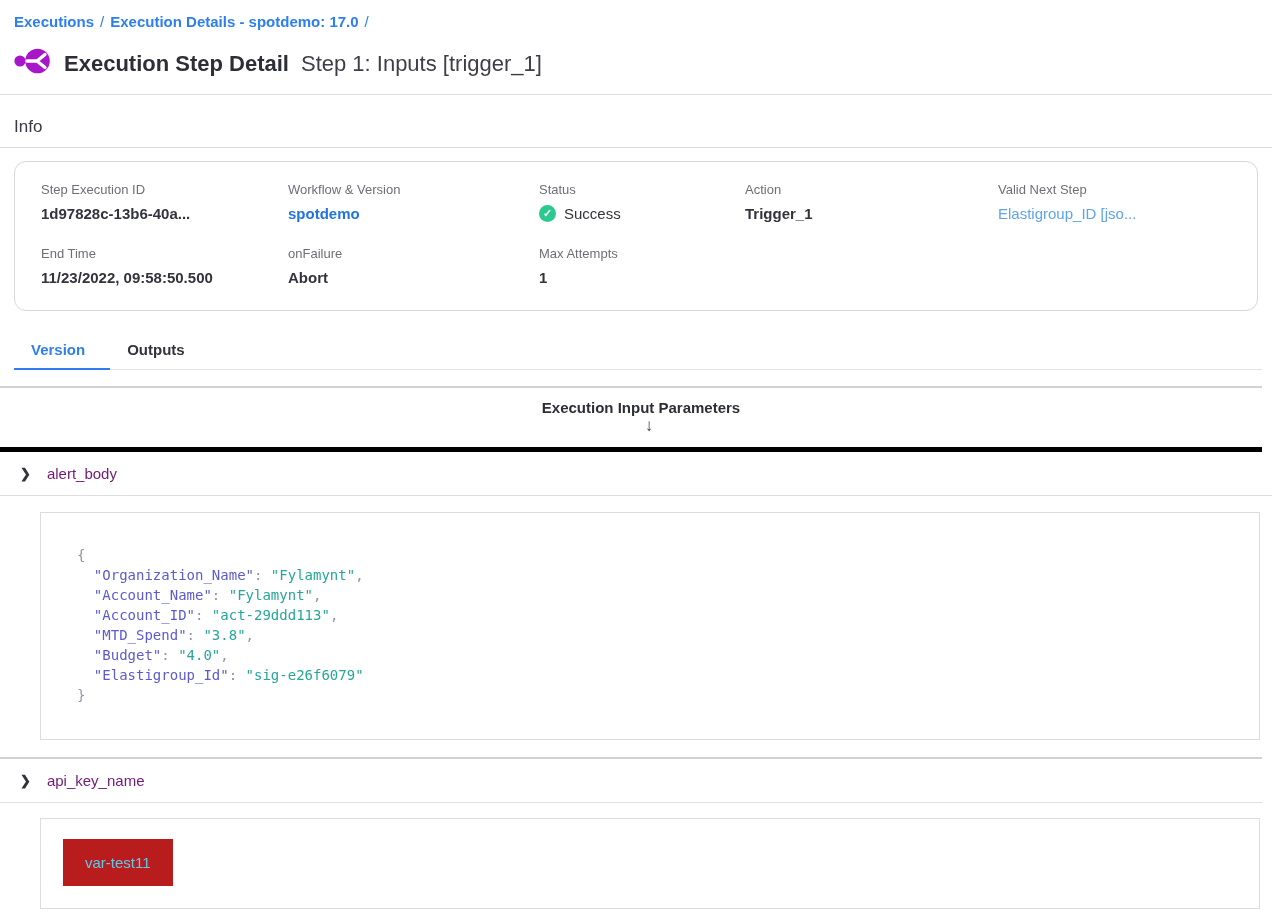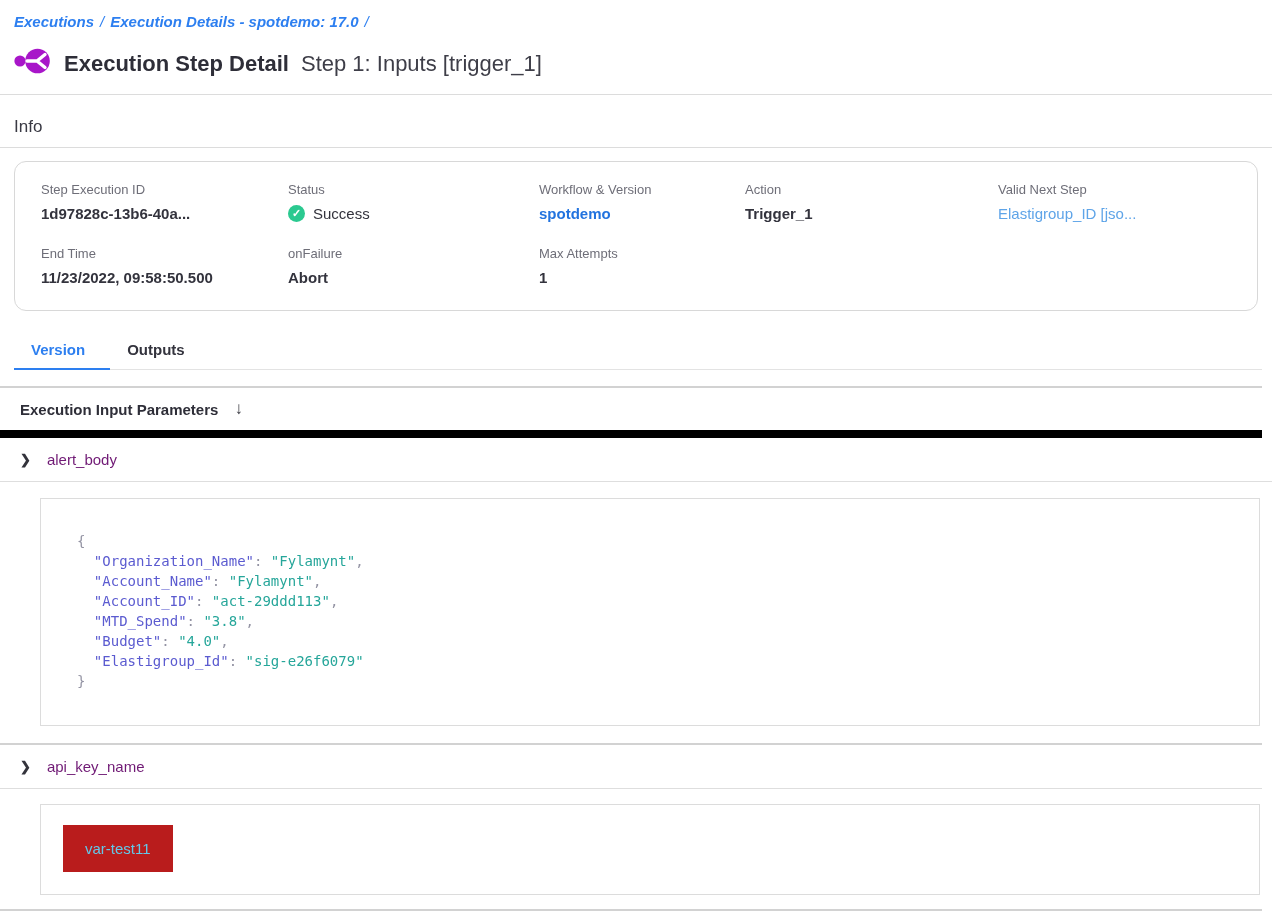--- a/index.html
+++ b/index.html
@@ -2,21 +2,21 @@
 <html><head>
 <meta charset="utf-8">
 <style>
   * { box-sizing: border-box; margin: 0; padding: 0; }
   html, body { width: 1272px; height: 919px; overflow: hidden; background: #ffffff;
     font-family: "Liberation Sans", sans-serif; color: #33333d; }
 
   .page { width: 1272px; }
 
   
-  .breadcrumb { padding: 13px 14px 0 14px; font-size: 15px; font-weight: 600; font-style: italic; }
+  .breadcrumb { padding: 13px 14px 0 14px; font-size: 15px; font-weight: 600; }
   .breadcrumb a { color: #2d7ff0; text-decoration: none; cursor: pointer; }
   .breadcrumb .sep { color: #2d7ff0; margin: 0 6px; font-weight: 400; }
 
   
   .title-row { display: flex; align-items: center; margin: 12px 14px 0 14px; }
   .logo { width: 40px; height: 32px; margin-right: 10px; flex: 0 0 auto; }
   .title-main { font-size: 22px; font-weight: 700; color: #2e2e38; }
   .title-sub { font-size: 22px; font-weight: 400; color: #3e3e48; margin-left: 12px; }
 
   .rule { border: none; border-top: 1px solid #dcdcdc; }
@@ -38,23 +38,23 @@
     color: #fff; font-size: 11px; font-weight: 700; display: inline-flex;
     align-items: center; justify-content: center; margin-right: 8px; }
 
   
   .tabbar { display: flex; margin: 26px 10px 0 14px; border-bottom: 1px solid #e3e3e3; }
   .tab { font-size: 15px; font-weight: 600; color: #33333d; padding: 4px 25px 10px 17px;
     cursor: pointer; border-bottom: 2px solid transparent; margin-bottom: -1px; }
   .tab.active { color: #2d7ff0; border-bottom-color: #2d7ff0; }
 
   
-  .params-header { margin: 16px 10px 0 0; border-top: 2px solid #d2d2d2; border-bottom: 8px solid #000000;
+  .params-header { margin: 16px 10px 0 0; border-top: 2px solid #d2d2d2; border-bottom: 5px solid #000000;
     padding: 11px 0 11px 20px; font-size: 15px; font-weight: 600; color: #2e2e38;
-    display: flex; align-items: center; }
+    display: flex; align-items: center; flex-direction: column; }
   .down-arrow { margin-left: 16px; font-size: 17px; font-weight: 700; color: #3a3a42; cursor: pointer; }
 
   
   .param-row { display: flex; align-items: center; padding: 13px 0 13px 20px; cursor: pointer; }
   .param-row .chev { font-size: 13px; font-weight: 700; color: #33333b; margin-right: 16px; }
   .param-row .pname { font-size: 15px; color: #701a75; }
   .bb { border-bottom: 1px solid #dedede; }
   .bt { border-top: 2px solid #d2d2d2; }
 
   
@@ -97,26 +97,26 @@
   <h2 class="info-heading">Info</h2>
 
   <hr class="rule r2">
 
   <section class="info-card" id="info-card">
       <div>
         <div class="field-label">Step Execution ID</div>
         <div class="field-value text">1d97828c-13b6-40a...</div>
       </div>
       <div>
+        <div class="field-label">Workflow &amp; Version</div>
+        <div class="field-value link">spotdemo</div>
+      </div>
+      <div>
         <div class="field-label">Status</div>
         <div class="field-value status"><span class="check-badge">✓</span>Success</div>
-      </div>
-      <div>
-        <div class="field-label">Workflow &amp; Version</div>
-        <div class="field-value link">spotdemo</div>
       </div>
       <div>
         <div class="field-label">Action</div>
         <div class="field-value text">Trigger_1</div>
       </div>
       <div>
         <div class="field-label">Valid Next Step</div>
         <div class="field-value link-light">Elastigroup_ID [jso...</div>
       </div>
       <div>

